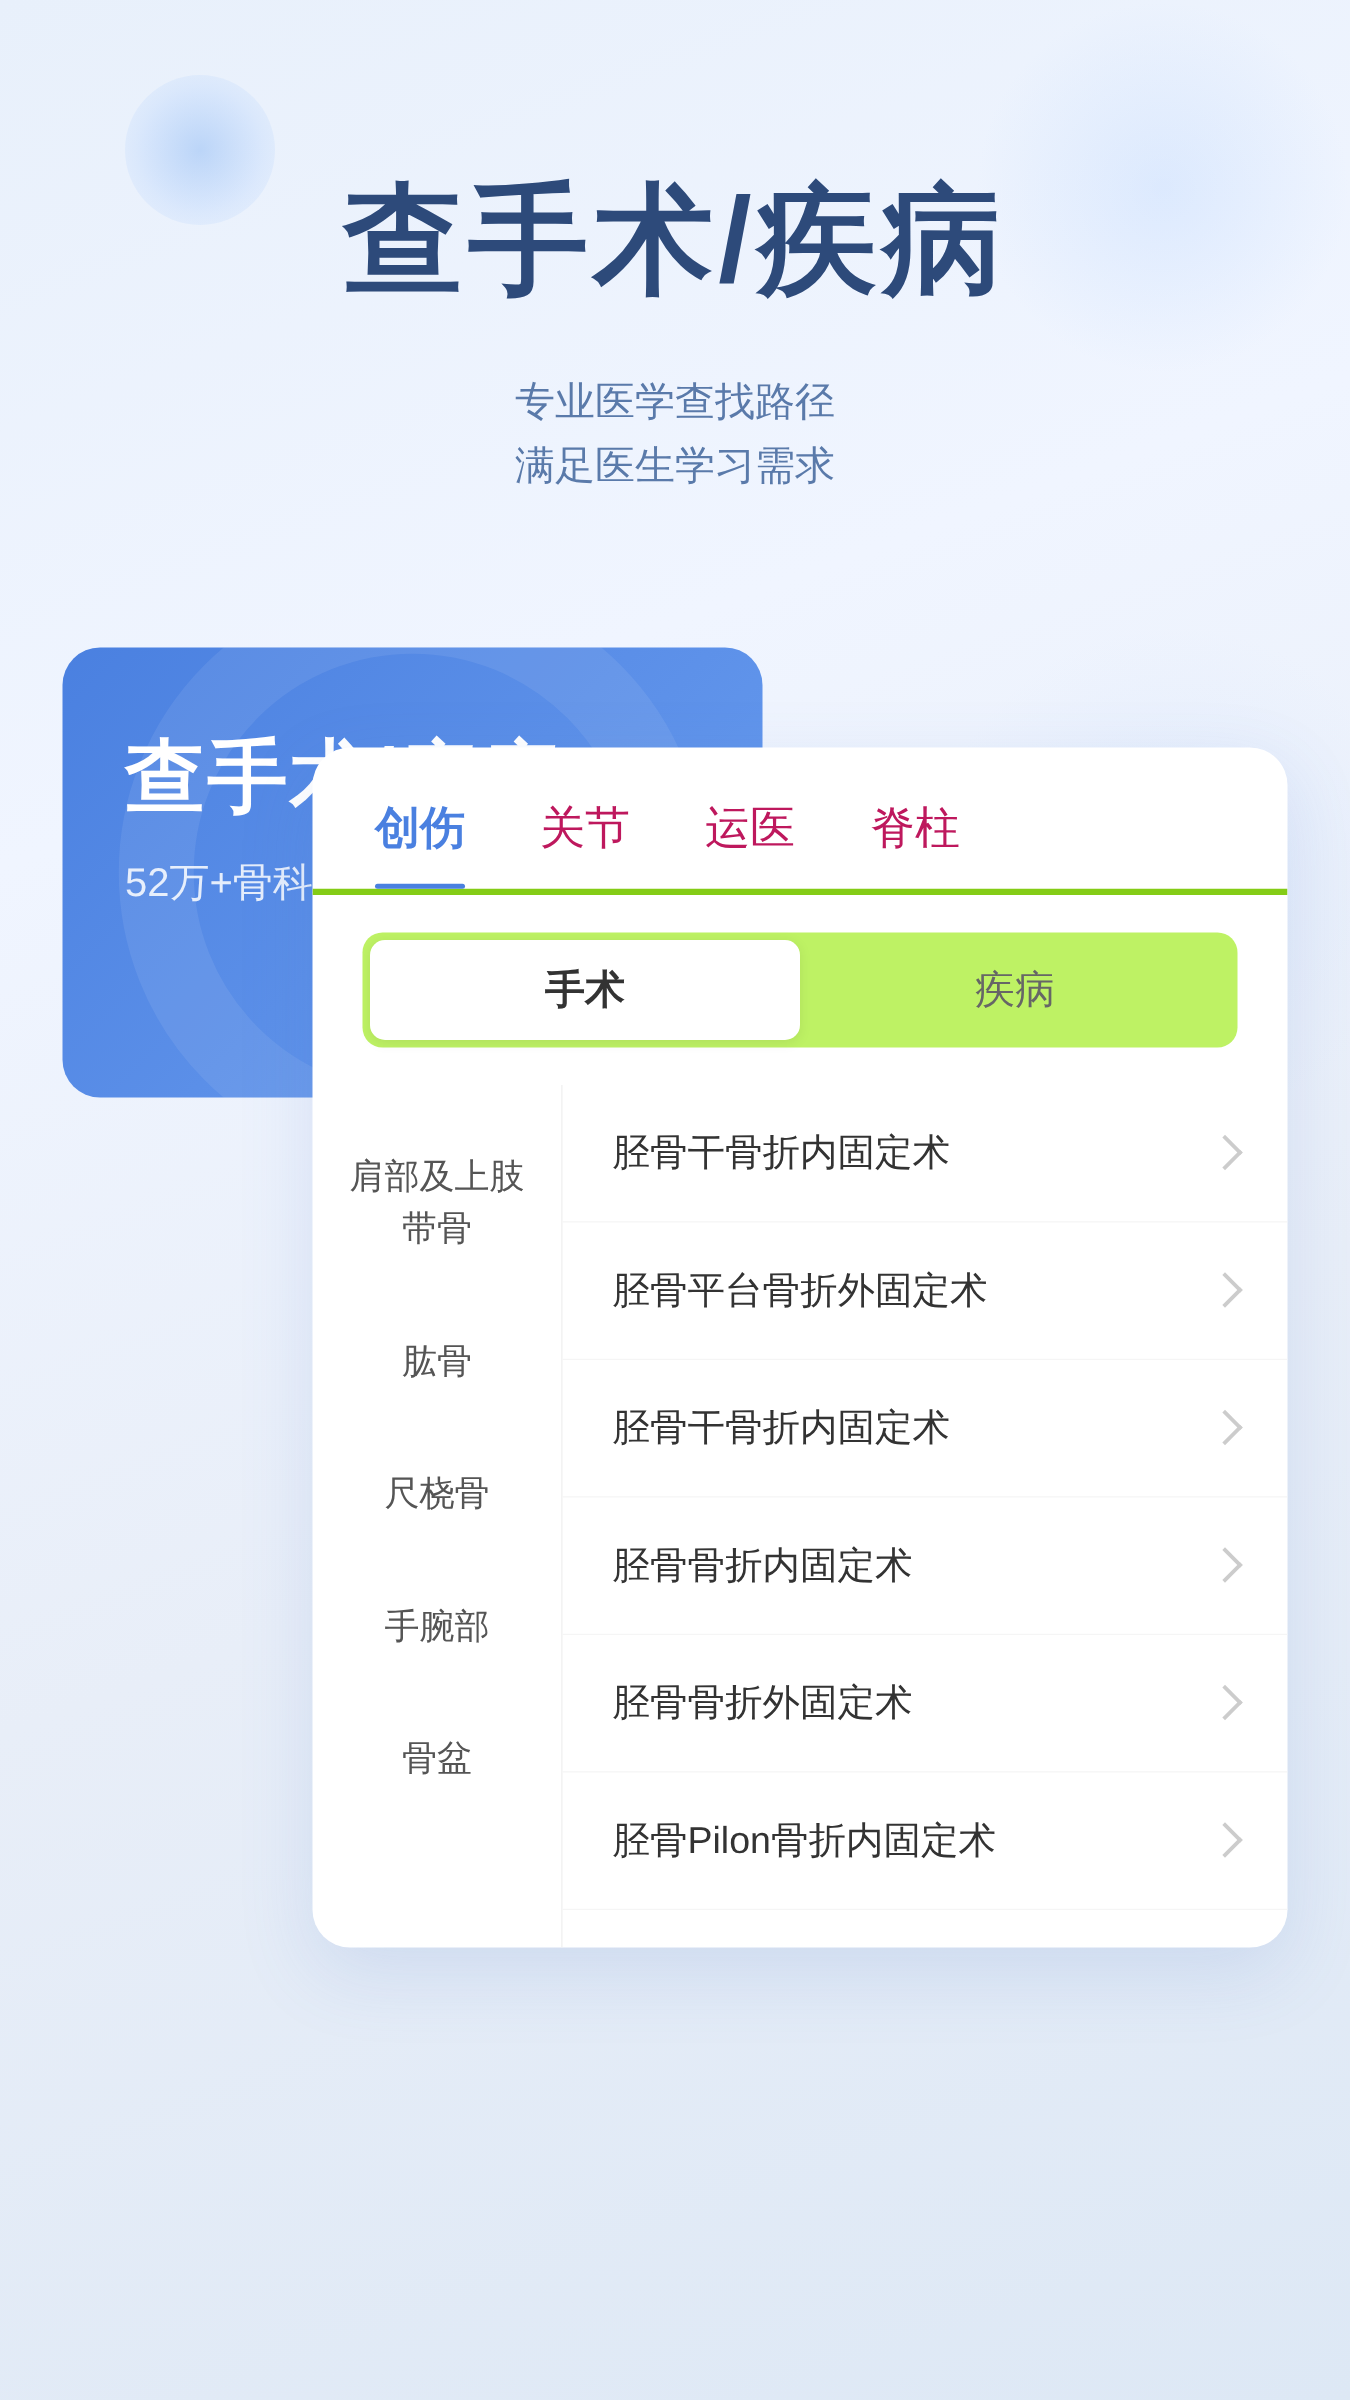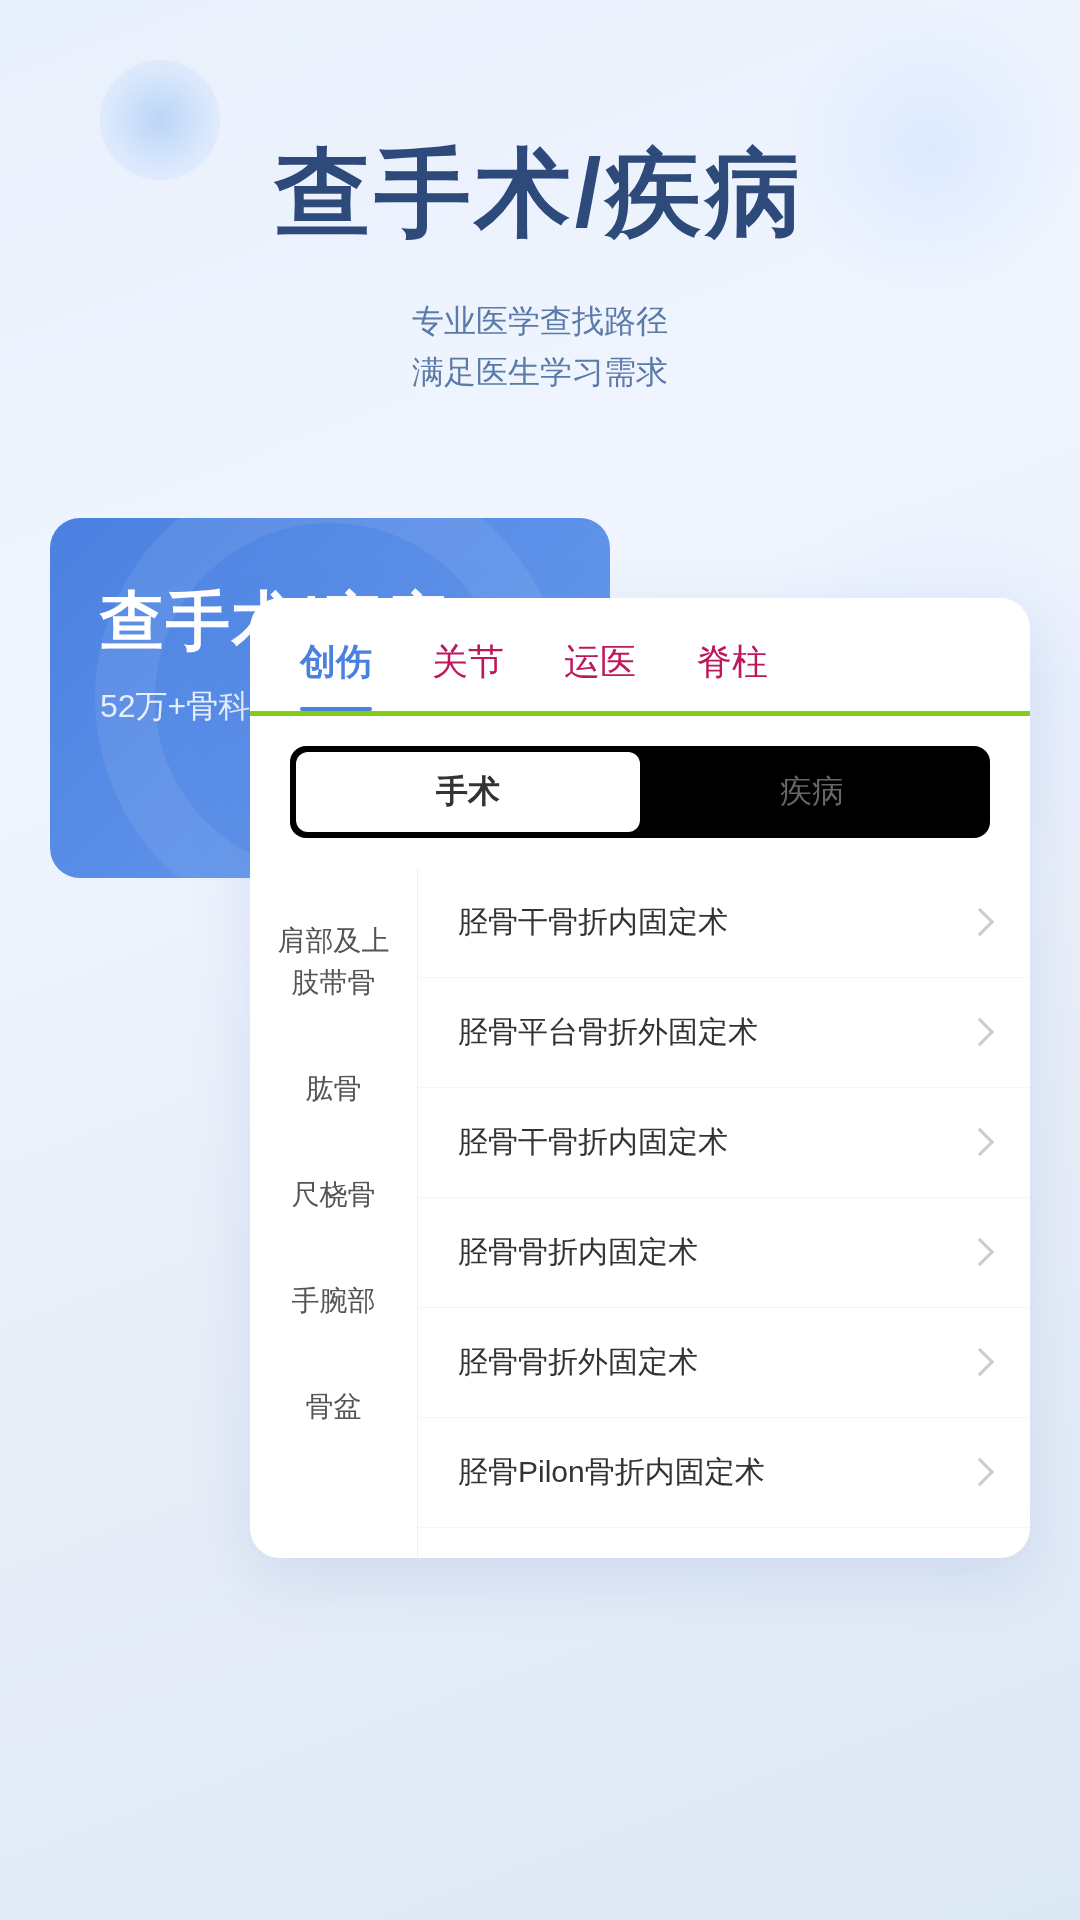--- a/index.html
+++ b/index.html
@@ -161,21 +161,21 @@
       width: 100%;
       height: 4px;
       background: #4a80e0;
       border-radius: 2px;
     }
 
     
     .toggle-row {
       display: flex;
       margin: 30px 40px;
-      background: #000000;
+      background: #bef264;
       border-radius: 16px;
       padding: 6px;
     }
 
     .toggle-btn {
       flex: 1;
       text-align: center;
       padding: 18px;
       font-size: 32px;
       color: #666;
@@ -190,21 +190,21 @@
       box-shadow: 0 2px 10px rgba(0,0,0,0.08);
     }
 
     
     .list-container {
       display: flex;
     }
 
     
     .category-col {
-      width: 168px;
+      width: 200px;
       flex-shrink: 0;
       padding: 20px 0;
       border-right: 1px solid #f0f0f0;
     }
 
     .category-item {
       padding: 32px 24px;
       font-size: 28px;
       color: #555;
       line-height: 1.5;

